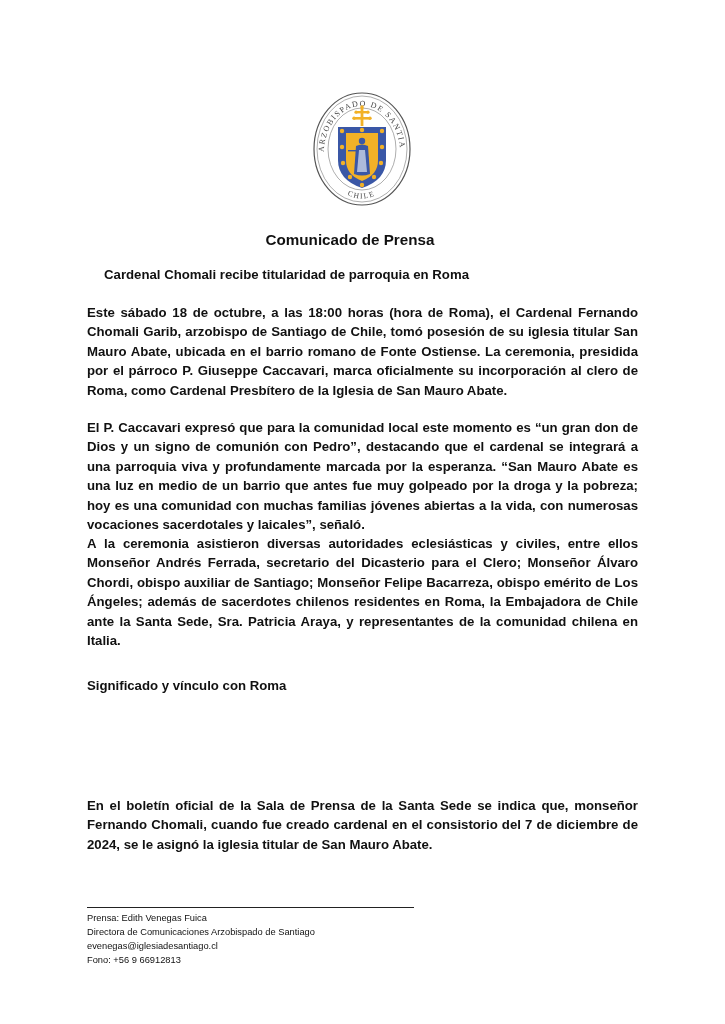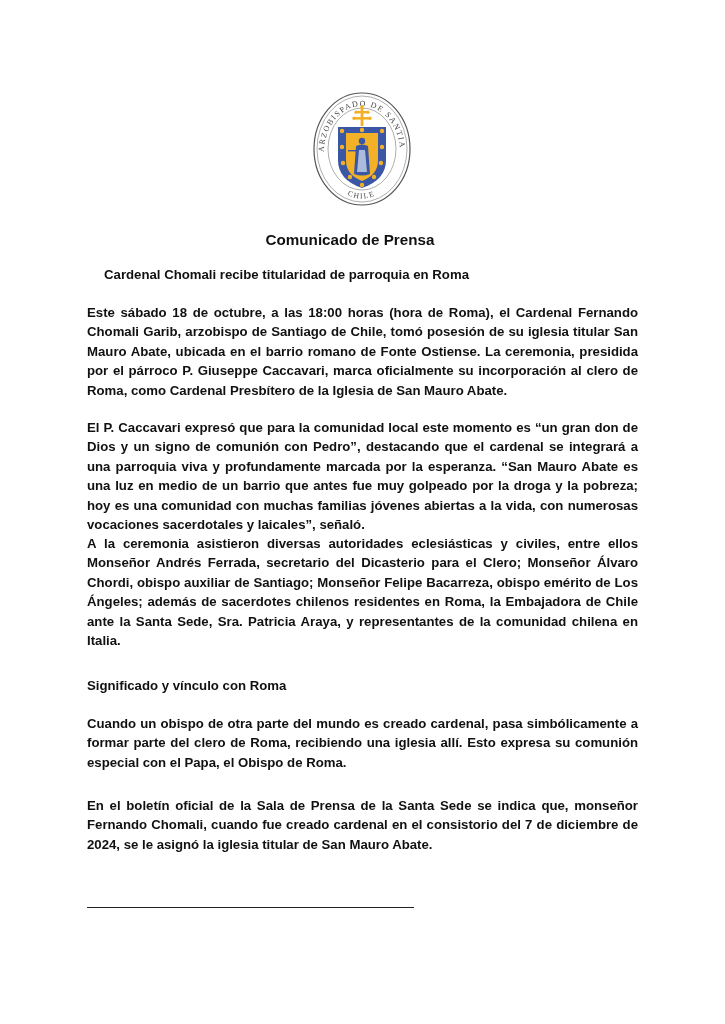--- a/index.html
+++ b/index.html
@@ -144,17 +144,22 @@
 
   <div class="title">Comunicado de Prensa</div>
   <div class="subtitle">Cardenal Chomali recibe titularidad de parroquia en Roma</div>
 
   <p class="body-text" style="top:303px;">Este sábado 18 de octubre, a las 18:00 horas (hora de Roma), el Cardenal Fernando Chomali Garib, arzobispo de Santiago de Chile, tomó posesión de su iglesia titular San Mauro Abate, ubicada en el barrio romano de Fonte Ostiense. La ceremonia, presidida por el párroco P. Giuseppe Caccavari, marca oficialmente su incorporación al clero de Roma, como Cardenal Presbítero de la Iglesia de San Mauro Abate.</p>
   <p class="body-text" style="top:418px;">El P. Caccavari expresó que para la comunidad local este momento es “un gran don de Dios y un signo de comunión con Pedro”, destacando que el cardenal se integrará a una parroquia viva y profundamente marcada por la esperanza. “San Mauro Abate es una luz en medio de un barrio que antes fue muy golpeado por la droga y la pobreza; hoy es una comunidad con muchas familias jóvenes abiertas a la vida, con numerosas vocaciones sacerdotales y laicales”, señaló.</p>
   <p class="body-text" style="top:534px;">A la ceremonia asistieron diversas autoridades eclesiásticas y civiles, entre ellos Monseñor Andrés Ferrada, secretario del Dicasterio para el Clero; Monseñor Álvaro Chordi, obispo auxiliar de Santiago; Monseñor Felipe Bacarreza, obispo emérito de Los Ángeles; además de sacerdotes chilenos residentes en Roma, la Embajadora de Chile ante la Santa Sede, Sra. Patricia Araya, y representantes de la comunidad chilena en Italia.</p>
 
   <div class="section-heading" style="top:678px;">Significado y vínculo con Roma</div>
 
-  <p class="body-text" style="top:714px;">Cuando un obispo de otra parte del mundo es creado cardenal, pasa simbólicamente a formar parte del clero de Roma, recibiendo una iglesia allí. Esto expresa su comunión especial con el Papa, el Obispo de Roma.</p>
   <p class="body-text" style="top:772px;margin-top:24px;">En el boletín oficial de la Sala de Prensa de la Santa Sede se indica que, monseñor Fernando Chomali, cuando fue creado cardenal en el consistorio del 7 de diciembre de 2024, se le asignó la iglesia titular de San Mauro Abate.</p>
 
   <div class="footer-rule"></div>
+  <div class="footer">
+    <div>Prensa: Edith Venegas Fuica</div>
+    <div>Directora de Comunicaciones Arzobispado de Santiago</div>
+    <div>evenegas@iglesiadesantiago.cl</div>
+    <div>Fono: +56 9 66912813</div>
+  </div>
 </div>
 
 </body></html>

